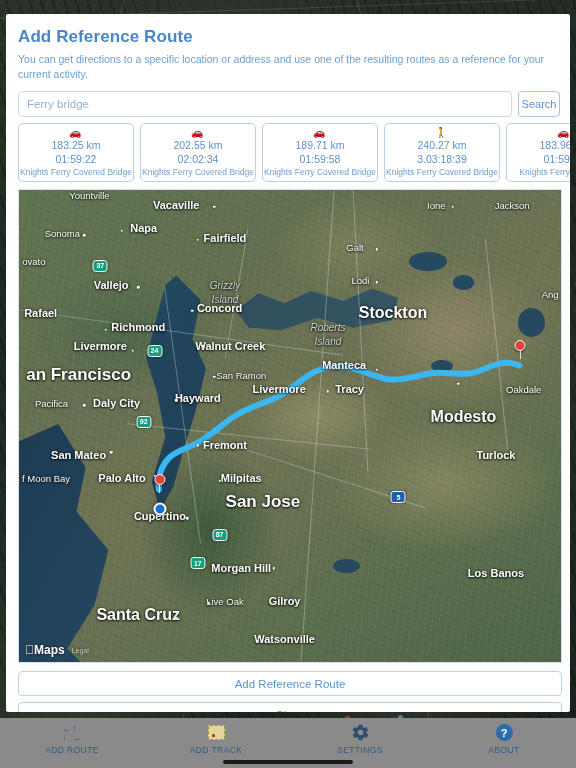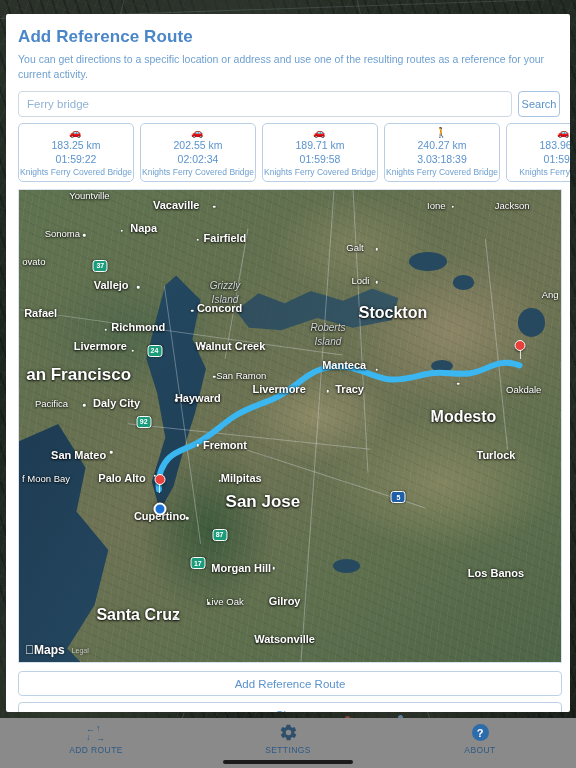--- a/index.html
+++ b/index.html
@@ -505,20 +505,28 @@
       <div class="ic-arrows">
         <span style="left:0;top:1px;">←</span>
         <span style="left:10px;top:0px;">↑</span>
         <span style="left:0;top:9px;">↓</span>
         <span style="left:10px;top:10px;">→</span>
       </div>
     </div>
     <div class="tab-label">ADD ROUTE</div>
   </div>
 
+  <div class="tab">
+    <div class="tab-icon">
+      <div class="ic-map">
+          <b></b>
+        </div>
+    </div>
+    <div class="tab-label">ADD TRACK</div>
+  </div>
 
   <div class="tab">
     <div class="tab-icon">
       <svg width="19" height="19" viewBox="0 0 24 24" fill="#2e4f6b">
         <path d="M19.4 13a7.6 7.6 0 000-2l2.1-1.6a.5.5 0 00.1-.6l-2-3.4a.5.5 0 00-.6-.2l-2.5 1a7.3 7.3 0 00-1.7-1l-.4-2.6a.5.5 0 00-.5-.4h-4a.5.5 0 00-.5.4l-.4 2.6a7.3 7.3 0 00-1.7 1l-2.5-1a.5.5 0 00-.6.2l-2 3.4a.5.5 0 00.1.6L4.6 11a7.6 7.6 0 000 2l-2.1 1.6a.5.5 0 00-.1.6l2 3.4c.1.2.4.3.6.2l2.5-1c.5.4 1.1.8 1.7 1l.4 2.6c0 .3.2.4.5.4h4c.3 0 .5-.1.5-.4l.4-2.6c.6-.2 1.2-.6 1.7-1l2.5 1c.2.1.5 0 .6-.2l2-3.4a.5.5 0 00-.1-.6L19.4 13zM12 15.5A3.5 3.5 0 1115.5 12 3.5 3.5 0 0112 15.5z"></path>
       </svg>
     </div>
     <div class="tab-label">SETTINGS</div>
   </div>
 

